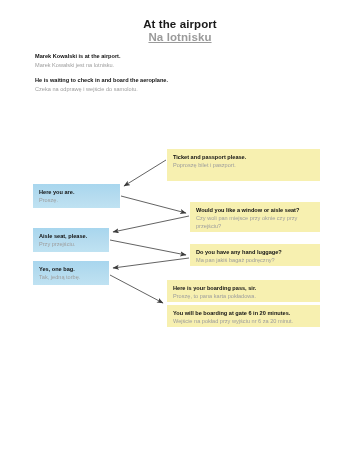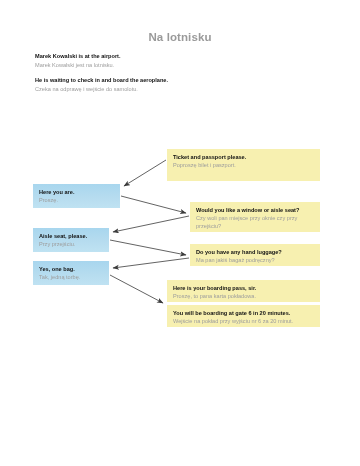--- a/index.html
+++ b/index.html
@@ -35,20 +35,21 @@
   .title-pl {
     position: absolute;
     left: 0;
     top: 31px;
     width: 360px;
     text-align: center;
     font-size: 11.5px;
     font-weight: bold;
     color: #9a9a9a;
     letter-spacing: 0.1px;
+    text-decoration: underline;
   }
 
   
   .intro {
     position: absolute;
     left: 35px;
     width: 290px;
   }
   .intro-1 { top: 52px; }
   .intro-2 { top: 76px; }
@@ -110,20 +111,21 @@
     width: 360px;
     height: 466px;
     pointer-events: none;
   }
 </style>
 </head>
 <body>
 
 <div class="page">
 
+  <div class="title-en">At the airport</div>
   <div class="title-pl">Na lotnisku</div>
 
   <div class="intro intro-1">
     <p class="en">Marek Kowalski is at the airport.</p>
     <p class="pl">Marek Kowalski jest na lotnisku.</p>
   </div>
   <div class="intro intro-2">
     <p class="en">He is waiting to check in and board the aeroplane.</p>
     <p class="pl">Czeka na odprawę i wejście do samolotu.</p>
   </div>

